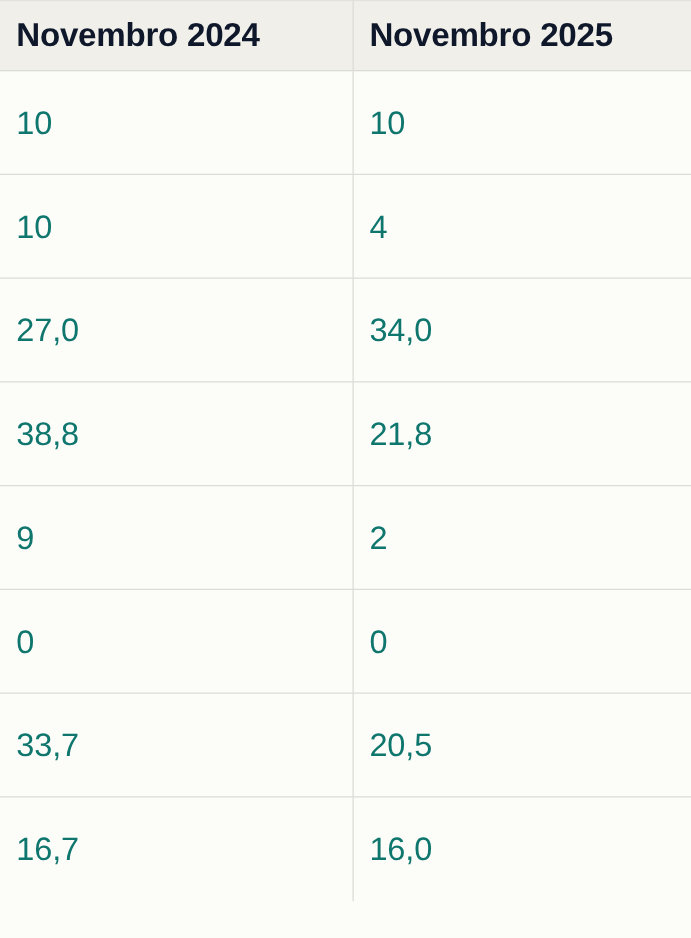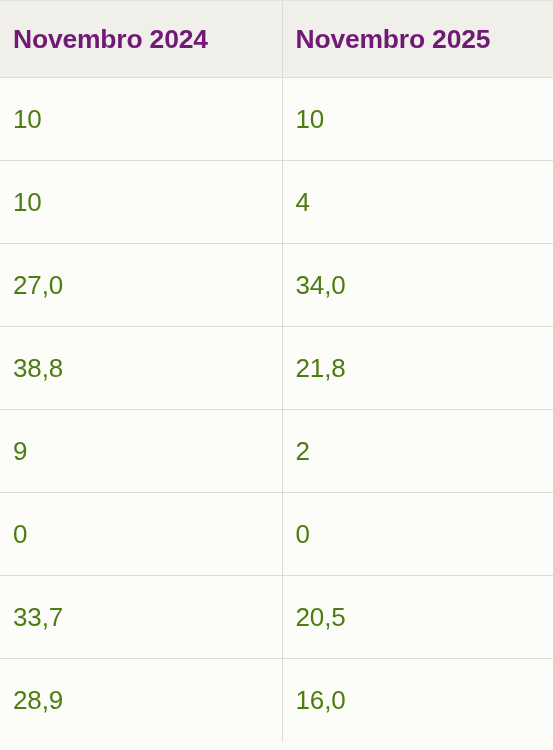--- a/index.html
+++ b/index.html
@@ -33,38 +33,38 @@
 
   table.comparison-table col.col-a { width: 282px; }
   table.comparison-table col.col-b { width: 568px; }
 
   thead tr.header-row {
     background: #f0efea;
   }
 
   thead th {
     background: #f0efea;
-    color: #701a75;
+    color: #0f172a;
     font-weight: bold;
     font-size: 26.5px;
     letter-spacing: -0.2px;
     text-align: left;
     padding: 0 0 0 13px;
-    height: 77px;
+    height: 56px;
     vertical-align: middle;
     white-space: nowrap;
     border-top: 1.5px solid #e3e2db;
     border-bottom: 1.5px solid #dcdcd6;
     border-right: 1.5px solid #dcdcd6;
     box-sizing: border-box;
   }
 
   tbody td {
     background: #fcfcf9;
-    color: #4d7c0f;
+    color: #0f766e;
     font-weight: 400;
     font-size: 26px;
     letter-spacing: -0.1px;
     text-align: left;
     padding: 0 0 0 13px;
     height: 83px;
     vertical-align: middle;
     white-space: nowrap;
     border-bottom: 1.5px solid #dcdcd6;
     border-right: 1.5px solid #dcdcd6;
@@ -113,18 +113,18 @@
       </tr>
       <tr>
         <td>0</td>
         <td>0</td>
       </tr>
       <tr>
         <td>33,7</td>
         <td>20,5</td>
       </tr>
       <tr>
-        <td>28,9</td>
+        <td>16,7</td>
         <td>16,0</td>
       </tr>
     </tbody>
   </table>
 </div>
 
 </body></html>

